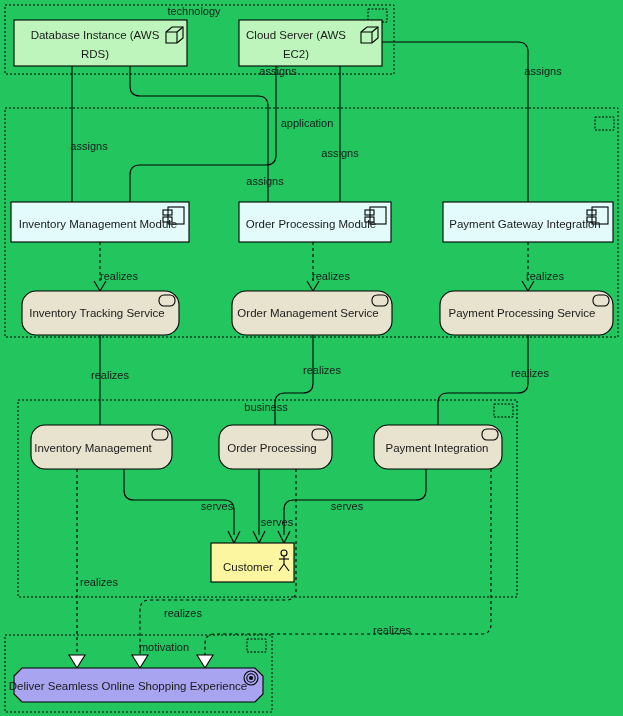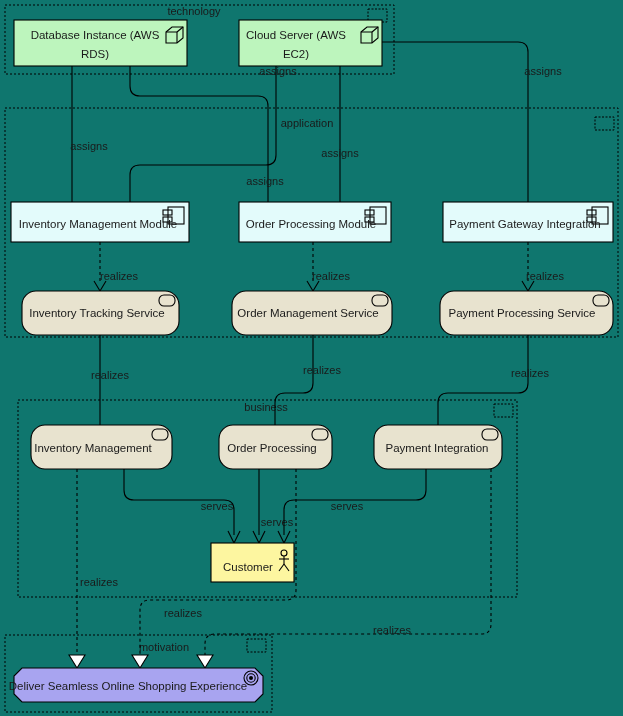--- a/index.html
+++ b/index.html
@@ -8,21 +8,21 @@
     padding: 0;
     background: #ffffff;
   }
   body {
     font-family: "Liberation Sans", sans-serif;
   }
   #diagram-root {
     position: relative;
     width: 623px;
     height: 716px;
-    background: #0f766e;
+    background: #22c55e;
     overflow: hidden;
   }
   #diagram-svg {
     position: absolute;
     left: 0;
     top: 0;
     width: 623px;
     height: 716px;
   }
   .grp-label, .edge-label, .node-label {

